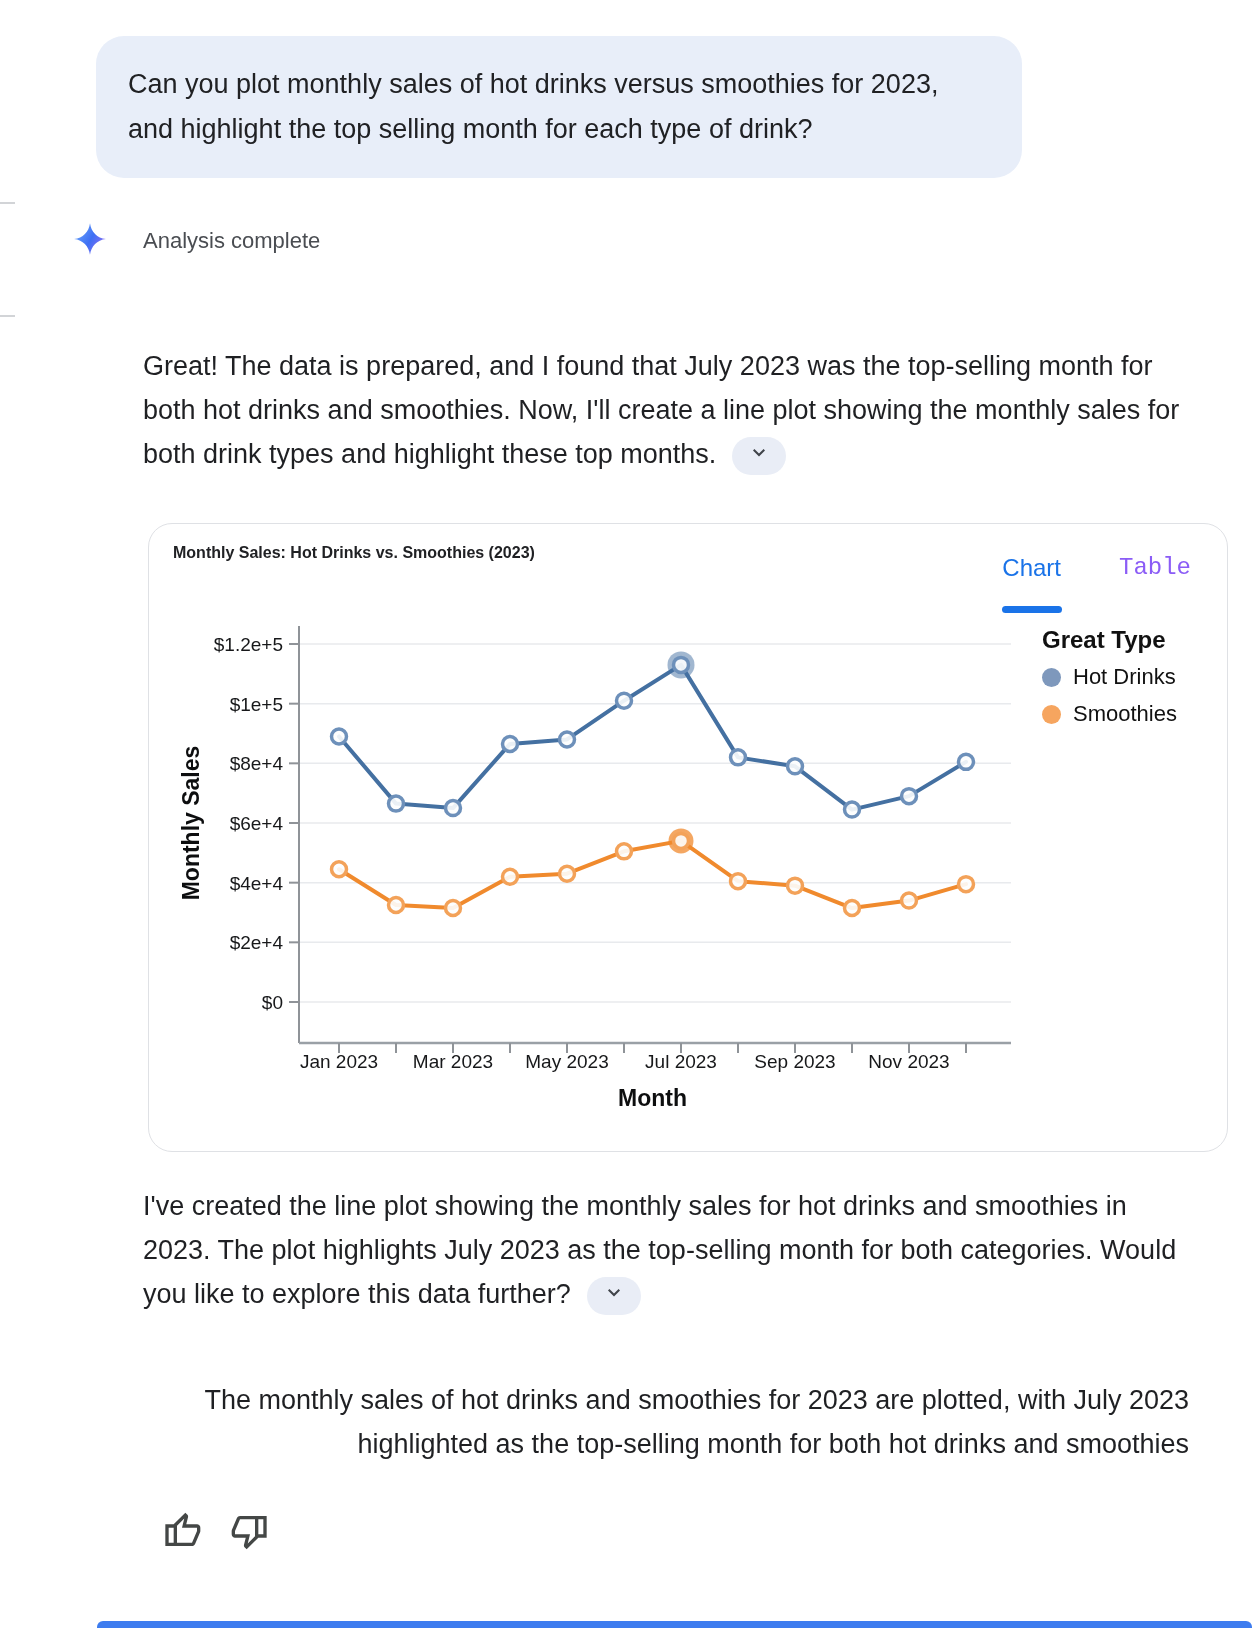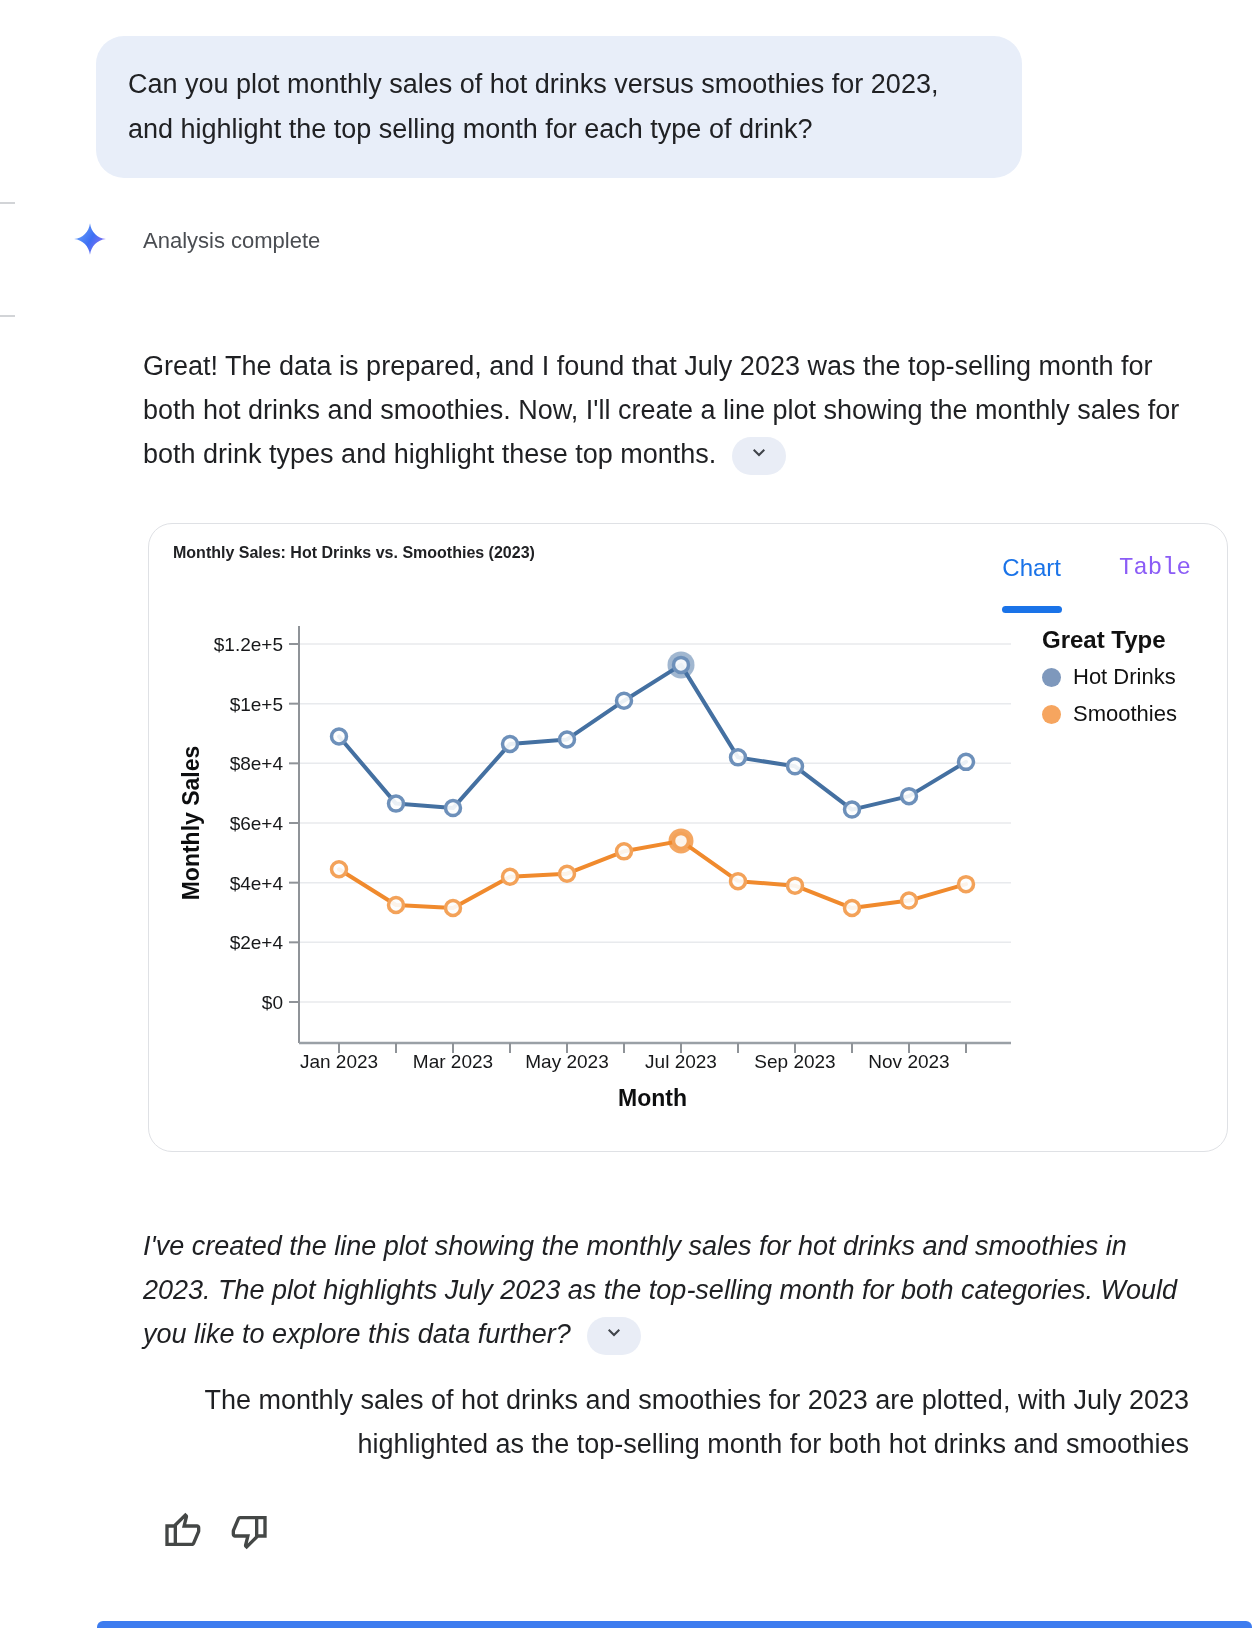--- a/index.html
+++ b/index.html
@@ -13,21 +13,21 @@
 
   .user-bubble { position:absolute; left:96px; top:36px; width:926px; min-height:136px;
     background:#e8eef9; border-radius:28px; padding:26px 32px; }
   .user-bubble p { font-size:27px; line-height:45px; color:#202124; }
 
   .status-row { position:absolute; left:73px; top:222px; display:flex; align-items:center; gap:36px; }
   .status-row .label { font-size:22px; color:#4a4d52; }
 
   .assistant-p { position:absolute; left:143px; width:1046px; font-size:27px; line-height:44px; color:#1f2023;margin-top:8px; }
   .p1 { top:336px; }
-  .p2 { top:1216px;font-style:italic; }
+  .p2 { top:1176px; }
   .p3 { top:1370px;text-align:right; }
 
   .expander-pill { display:inline-flex; align-items:center; justify-content:center;
     width:54px; height:38px; background:#e9edf6; border-radius:19px; margin-left:16px;
     vertical-align:middle; cursor:pointer; }
 
   .card { position:absolute; left:148px; top:523px; width:1080px; height:629px;
     background:#ffffff; border:1.5px solid #dfe1e5; border-radius:24px; }
   .card-title { position:absolute; left:24px; top:20px; font-size:16px; font-weight:bold; color:#202124; }
   .tabs { position:absolute; right:36px; top:30px; display:flex; gap:58px;margin-left:40px; }

